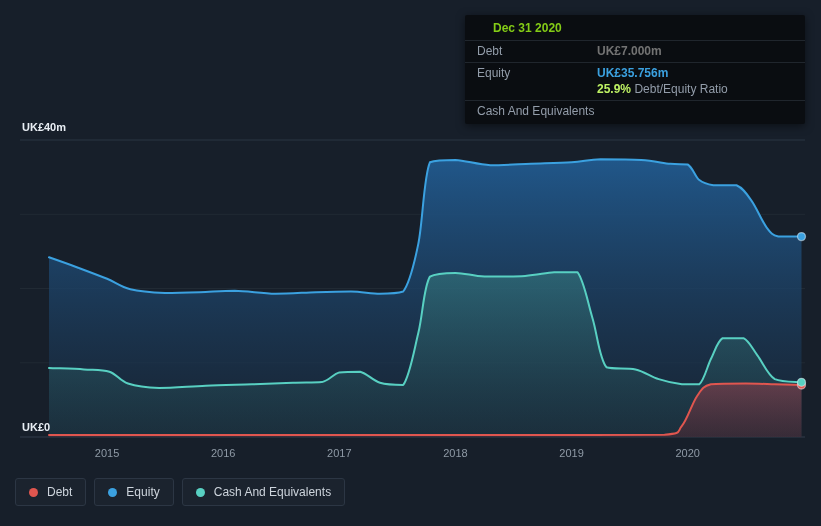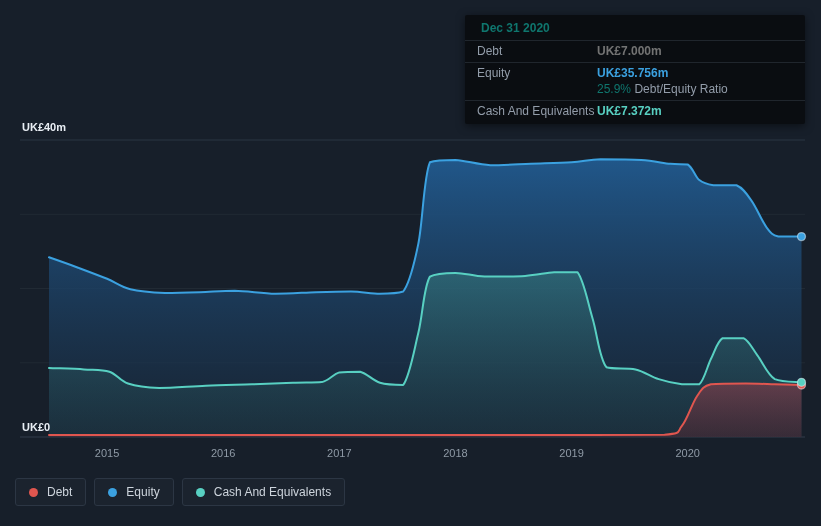--- a/index.html
+++ b/index.html
@@ -11,27 +11,27 @@
   #chart-svg{position:absolute;left:0;top:0}
   #chart-svg .tick{fill:#8f9aa6;font:11px "Liberation Sans",sans-serif}
   #chart-svg .edge{fill:#e9eef4;font:bold 11px "Liberation Sans",sans-serif}
 
   
   .tooltip{
     position:absolute;left:465px;top:15px;width:340px;
     background:#0a0d11;border-radius:2px;box-sizing:border-box;
     box-shadow:0 2px 8px rgba(0,0,0,0.5);
   }
-  .tt-header{padding:6px 16px 5px;font-weight:bold;font-size:12px;color:#0f766e;border-bottom:1px solid #20262d}
+  .tt-header{padding:6px 28px 5px;font-weight:bold;font-size:12px;color:#84cc16;border-bottom:1px solid #20262d}
   .tt-row{display:grid;grid-template-columns:120px 1fr;padding:3px 12px 4px;border-bottom:1px solid #20262d;font-size:12px;align-items:start}
   .tt-row:last-child{border-bottom:none;padding-bottom:6px}
   .tt-label{color:#939daa}
   .tt-value{font-weight:bold}
   .tt-sub{margin-top:2px;color:#939daa;font-size:12px}
-  .tt-sub-bold{color:#0f766e;font-weight:normal}
+  .tt-sub-bold{color:#bef264;font-weight:bold}
 
   
   .legend{position:absolute;left:15px;top:478px;display:flex;gap:8px}
   .legend-item{
     display:flex;align-items:center;gap:9px;
     border:1px solid #2c3644;background:#1b232e;border-radius:3px;
     padding:6px 13px;font-size:12px;color:#cdd4dc;cursor:pointer;
   }
   .dot{width:9px;height:9px;border-radius:50%;flex:0 0 auto}
 </style>
@@ -91,21 +91,20 @@
       <span class="tt-value" style="color: rgb(59, 161, 224);">UK£35.756m</span>
       <div class="tt-sub">
         <span class="tt-sub-bold">25.9%</span>
         <span>Debt/Equity Ratio</span>
       </div>
     </span>
   </div>
 
   <div class="tt-row">
     <span class="tt-label">Cash And Equivalents</span>
-    <span class="tt-value" style="color: rgb(88, 208, 194);">UK£7.372m</span>
   </div>
 </div>
 
 <div class="legend">
   <div class="legend-item">
     <span class="dot" style="background: rgb(224, 86, 79);"></span>
     <span>Debt</span>
   </div>
   <div class="legend-item">
     <span class="dot" style="background: rgb(59, 161, 224);"></span>

